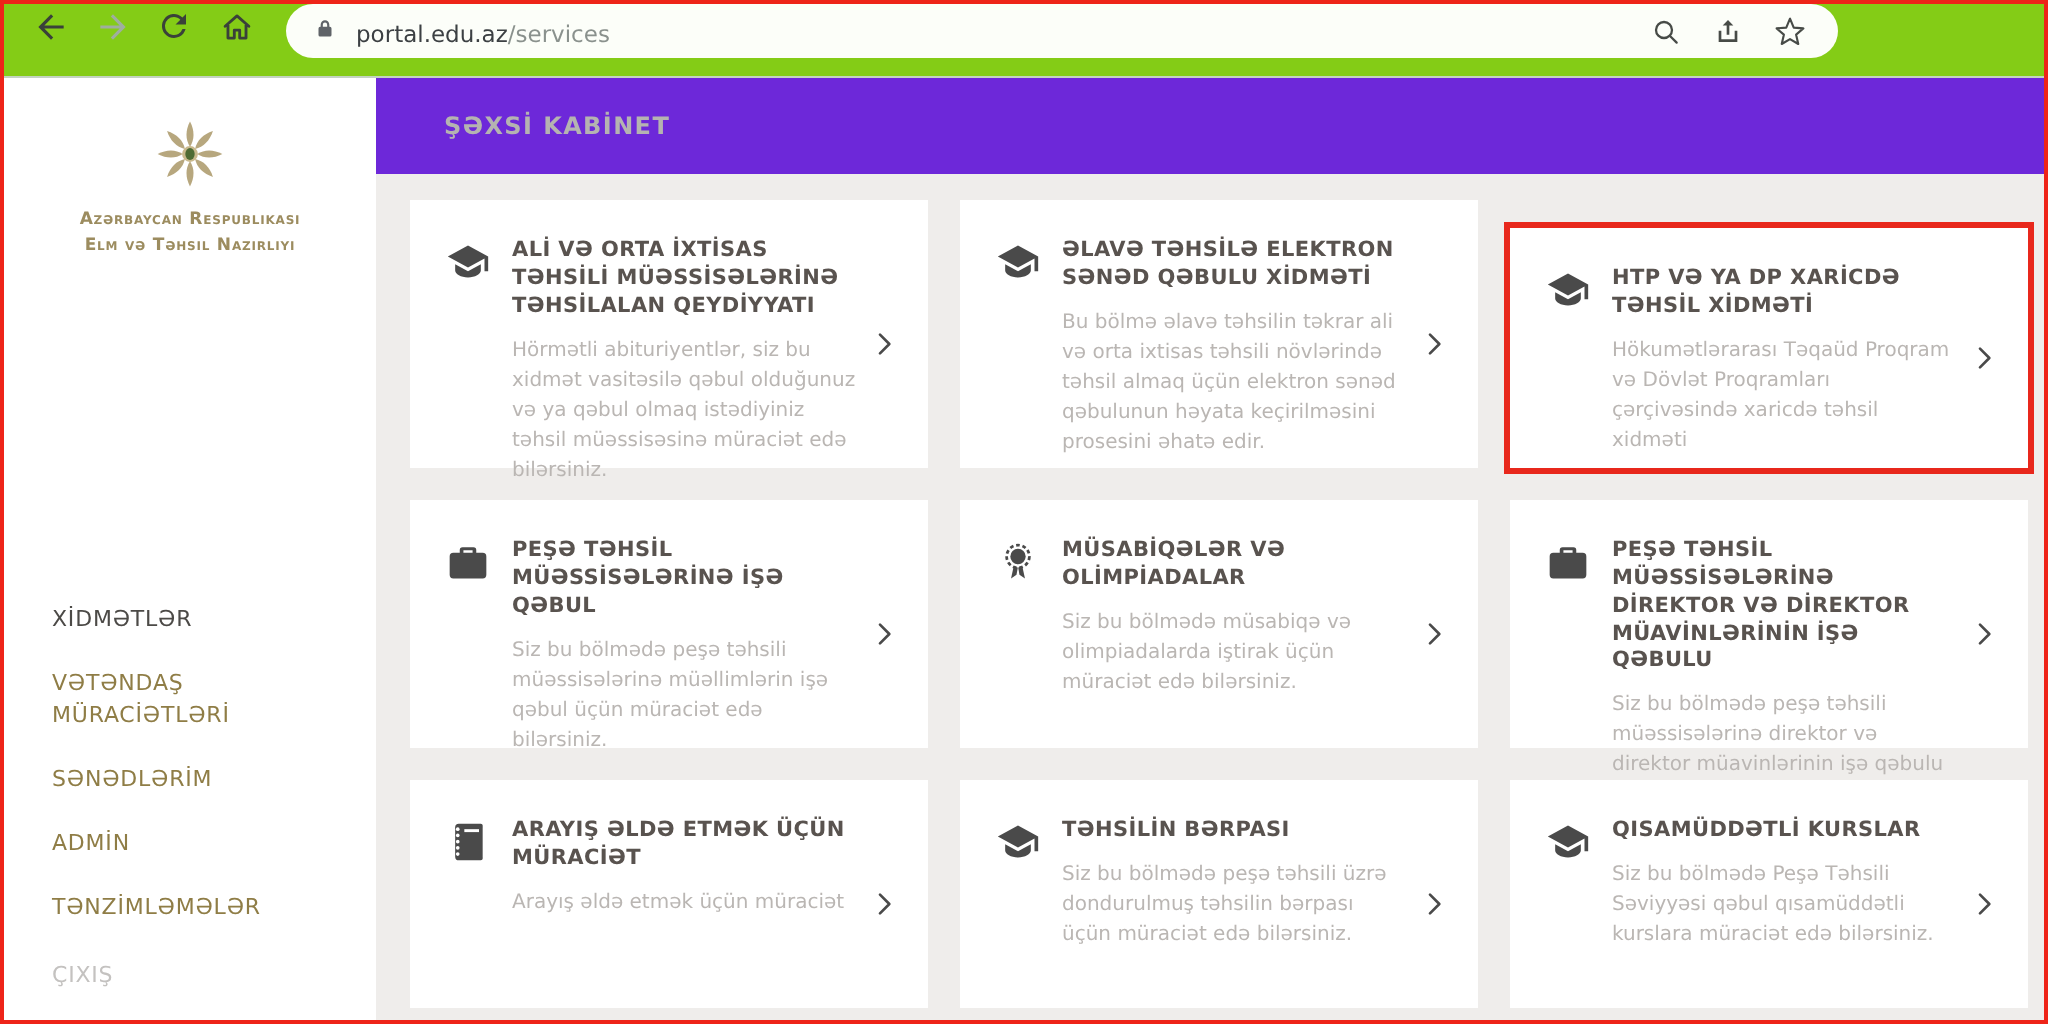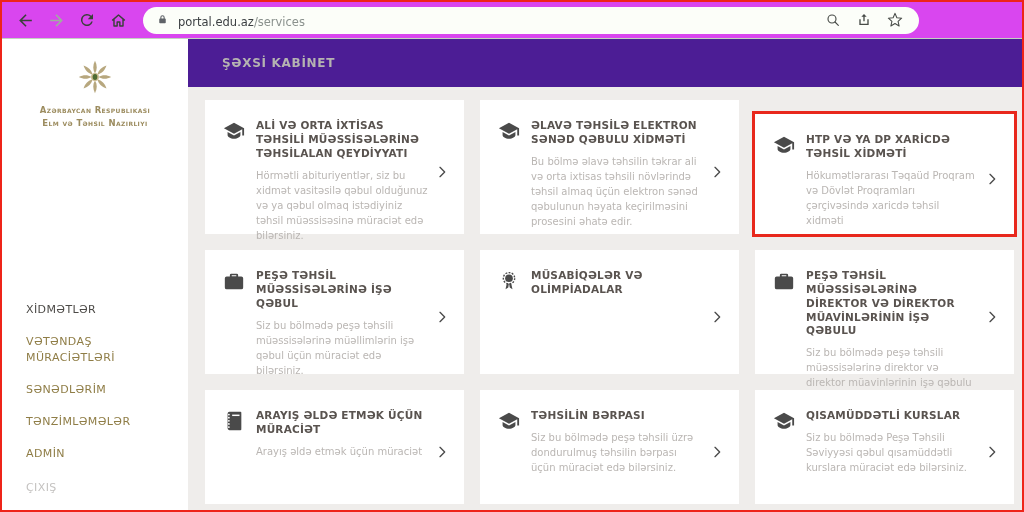--- a/index.html
+++ b/index.html
@@ -1,21 +1,21 @@
 <!DOCTYPE html>
 <html><head>
 <meta charset="utf-8">
 <style>
   html,body{margin:0;padding:0;background:#fff;}
   .page{width:1024px;height:512px;box-sizing:border-box;border:2px solid #ee2419;
         background:#efedeb;display:flex;flex-direction:column;overflow:hidden;
         font-family:"DejaVu Sans","Liberation Sans",sans-serif;}
   
-  .chrome{flex:0 0 36px;background:#d946ef;border-bottom:1px solid #c3d3c0;
-          display:flex;align-items:center;padding:0 12px;gap:9px;}
+  .chrome{flex:0 0 36px;background:#84cc16;border-bottom:1px solid #c3d3c0;
+          display:flex;align-items:flex-start;padding:0 12px;gap:9px;}
   .nav-btn{width:22px;height:22px;display:flex;align-items:center;justify-content:center;flex:0 0 auto;}
   .omnibox{flex:0 0 auto;width:776px;height:27px;background:#fcfef9;border-radius:14px;
            display:flex;align-items:center;padding:0 13px;gap:9px;margin-left:5px;box-sizing:border-box;}
   .url{font-size:11.5px;color:#3c4043;white-space:nowrap;}
   .url-path{font-size:11.5px;color:#8a918d;white-space:nowrap;}
   .omni-spacer{flex:1;}
   
   .app{flex:1;display:flex;min-height:0;}
   .sidebar{flex:0 0 186px;background:#fff;display:flex;flex-direction:column;align-items:center;}
   .logo{margin-top:20px;text-align:center;}
@@ -23,21 +23,21 @@
              font-variant:small-caps;letter-spacing:.4px;}
   .sidebar-spacer{flex:1;}
   .side-divider{border:none;border-top:1px solid #edebe9;margin:0;}
   .menu{padding:12px 0 6px;}
   .menu-item{padding:8px 24px;font-size:11px;font-weight:400;letter-spacing:.4px;
              color:#8f7d46;line-height:1.45;cursor:pointer;}
   .menu-item.active{color:#4c4a47;}
   .menu-item.muted{color:#c4c2c0;margin-top:2px;}
   
   .main{flex:1;display:flex;flex-direction:column;min-width:0;}
-  .main-header{flex:0 0 48px;background:#4c1d95;display:flex;align-items:center;padding-left:34px;}
+  .main-header{flex:0 0 48px;background:#6d28d9;display:flex;align-items:center;padding-left:34px;}
   .page-title{font-size:12px;font-weight:700;letter-spacing:.7px;color:#b5b3b1;}
   .content{flex:1;background:#efedeb;padding:13px 8px 0 17px;min-height:0;}
   .grid{display:grid;grid-template-columns:1fr 1fr 1fr;grid-template-rows:134px 124px 114px;
         column-gap:7px;row-gap:16px;gap:16px;}
   .card{background:#fff;display:flex;padding:19px 12px 10px 18px;box-sizing:border-box;
         position:relative;cursor:pointer;}
   .card.highlight{box-shadow:0 0 0 3px #e8281c;margin-top:14px;}
   .card-icon{flex:0 0 33px;padding-top:1px;}
   .card-body{flex:1;min-width:0;padding-right:4px;}
   .card-title{margin:0;font-size:10.5px;font-weight:700;color:#59534f;line-height:1.32;letter-spacing:.2px;}
@@ -154,22 +154,22 @@
           <div>Azərbaycan Respublikası</div>
           <div>Elm və Təhsil Nazirliyi</div>
         </div>
       </div>
       <div class="sidebar-spacer"></div>
       <hr class="side-divider">
       <nav class="menu">
         <div class="menu-item active">XİDMƏTLƏR</div>
         <div class="menu-item">VƏTƏNDAŞ MÜRACİƏTLƏRİ</div>
         <div class="menu-item">SƏNƏDLƏRİM</div>
+        <div class="menu-item">ADMİN</div>
         <div class="menu-item">TƏNZİMLƏMƏLƏR</div>
-        <div class="menu-item">ADMİN</div>
         <div class="menu-item muted">ÇIXIŞ</div>
       </nav>
     </div>
 
     <div class="main">
       <div class="main-header">
         <span class="page-title">ŞƏXSİ KABİNET</span>
       </div>
       <div class="content">
         <div class="grid">
@@ -233,20 +233,21 @@
                 </svg>
               </span>
           </div>
 
           <div class="card">
             <span class="card-icon"><svg width="22" height="22" viewBox="0 0 24 24">
                   <use href="#ic-medal"></use>
                 </svg></span>
             <div class="card-body">
               <h3 class="card-title">MÜSABİQƏLƏR VƏ OLİMPİADALAR</h3>
+              <p class="card-desc">Siz bu bölmədə müsabiqə və olimpiadalarda iştirak üçün müraciət edə bilərsiniz.</p>
             </div>
             <span class="chevron">
                 <svg width="16" height="16" viewBox="0 0 24 24">
                   <use href="#ic-chevron"></use>
                 </svg>
               </span>
           </div>
 
           <div class="card">
             <span class="card-icon"><svg width="22" height="22" viewBox="0 0 24 24">

